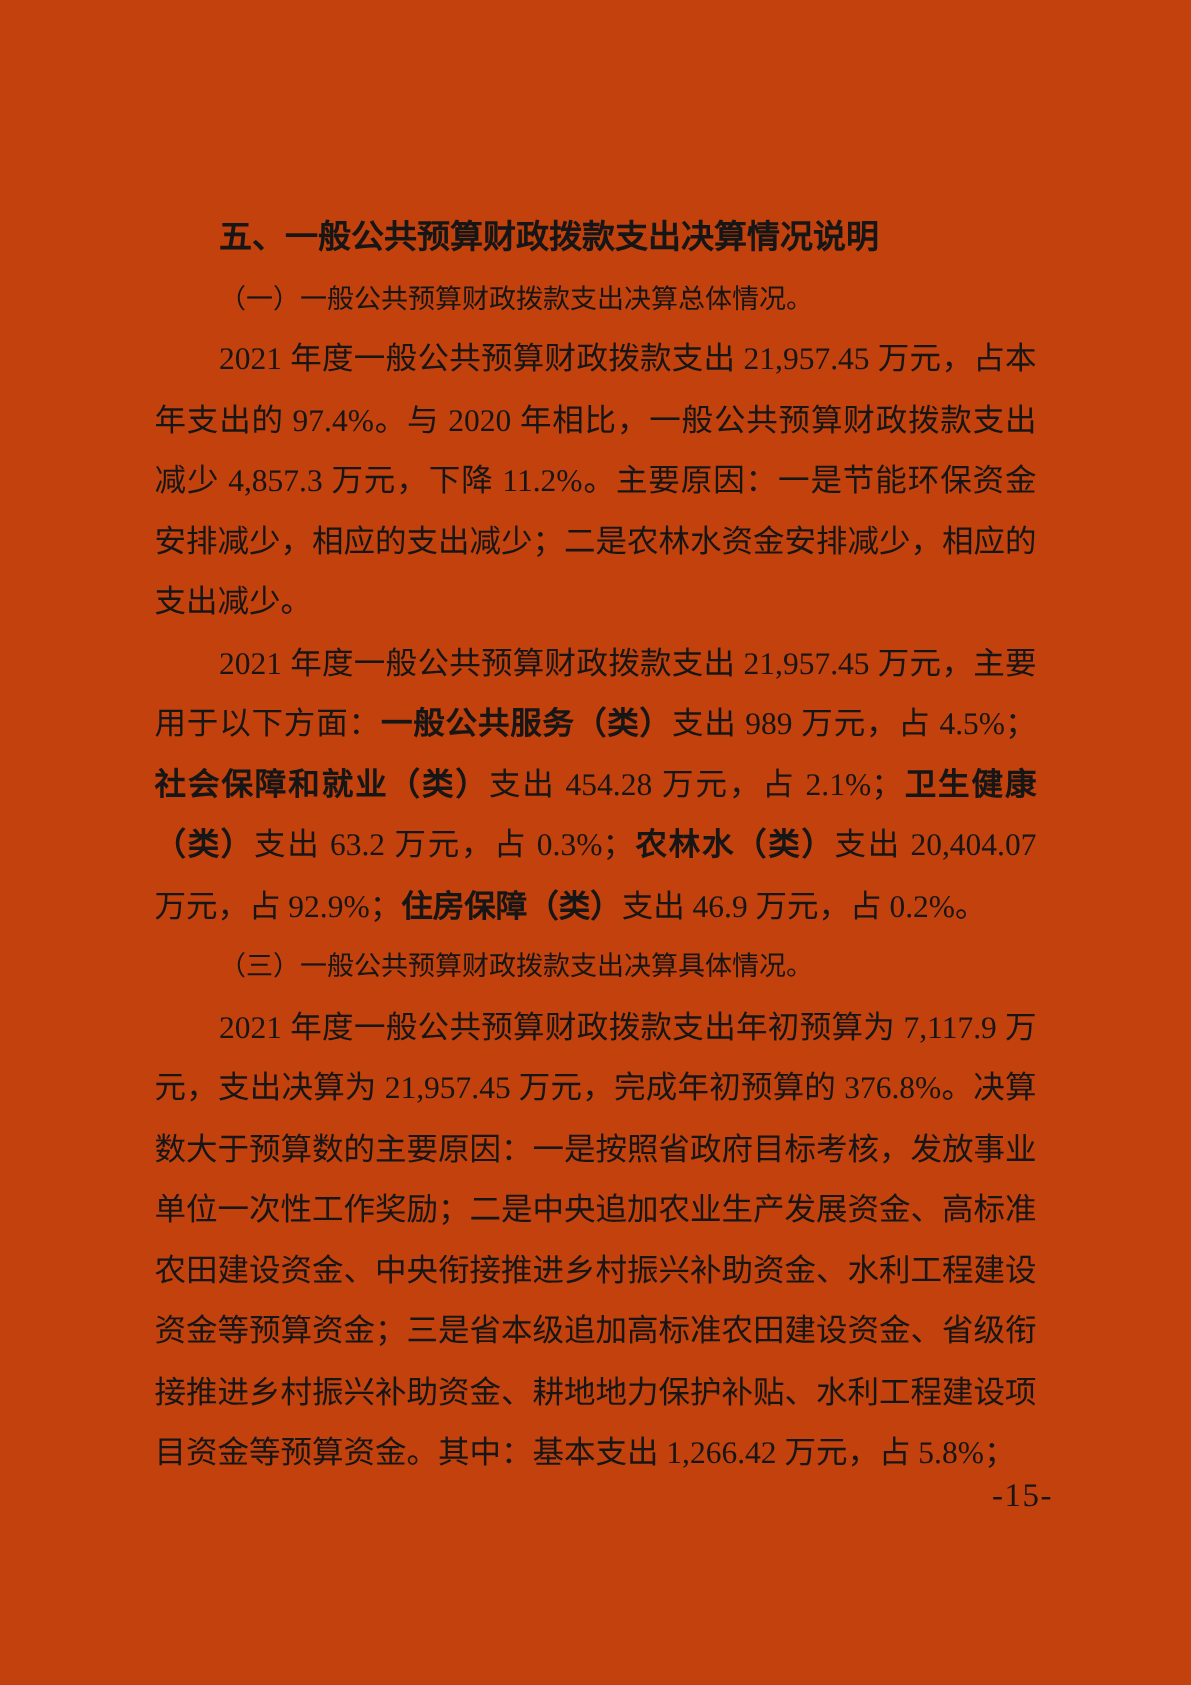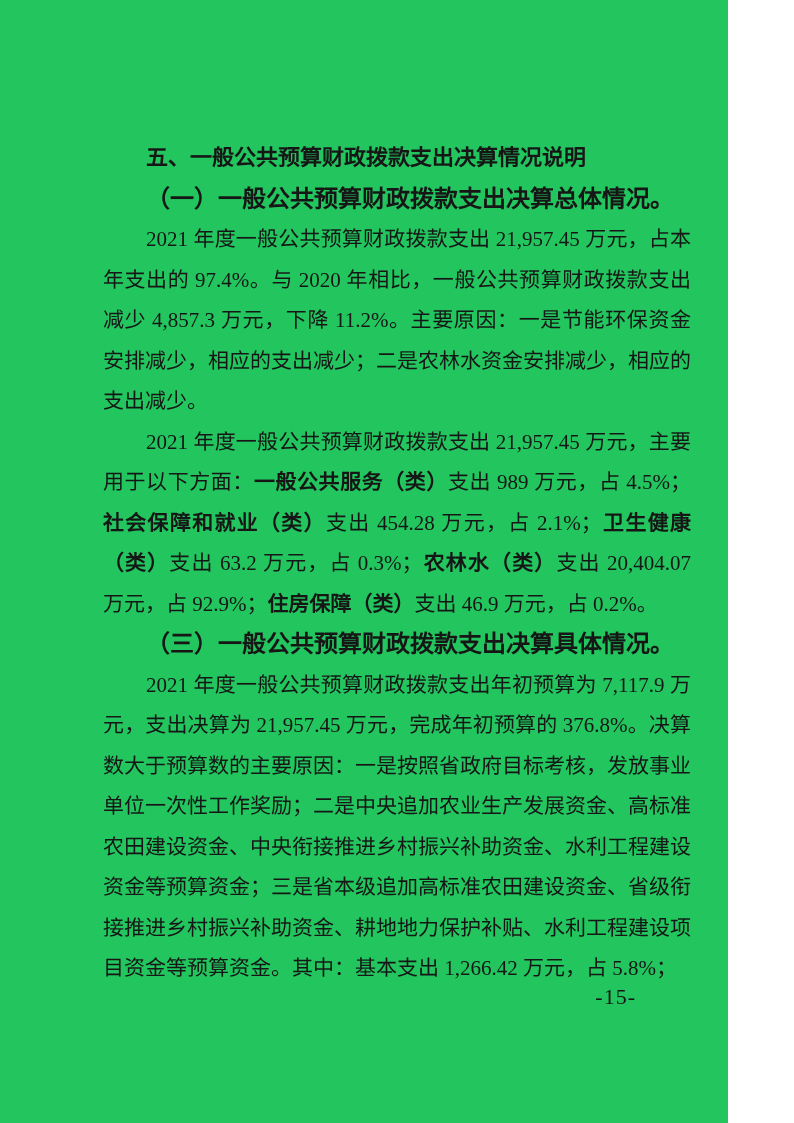--- a/index.html
+++ b/index.html
@@ -2,23 +2,23 @@
 <html lang="zh-CN"><head>
 <meta charset="utf-8">
 <style>
   html, body {
     margin: 0;
     padding: 0;
     background: #ffffff;
   }
   .page {
     position: relative;
-    width: 728px;
+    width: 794px;
     height: 1123px;
-    background: #22c55e;
+    background: #c2410c;
     overflow: hidden;
     color: #161616;
   }
   .content {
     position: absolute;
     left: 103px;
     top: 138px;
     width: 588px;
     font-family: "Liberation Serif", "DejaVu Serif", serif;
     font-size: 21px;
@@ -30,22 +30,22 @@
     font-family: "Liberation Sans", "DejaVu Sans", sans-serif;
     font-size: 22px;
     font-weight: bold;
     text-indent: 43px;
     line-height: 40.5px;
     text-align: left;
   }
   .section-title {
     margin: 0;
     font-family: "Liberation Serif", "DejaVu Serif", serif;
-    font-size: 24px;
-    font-weight: bold;
+    font-size: 18px;
+    font-weight: normal;
     text-indent: 43px;
     line-height: 40.5px;
     text-align: left;
   }
   .body-para {
     margin: 0;
     text-indent: 43px;
   }
   .bold {
     font-weight: bold;

